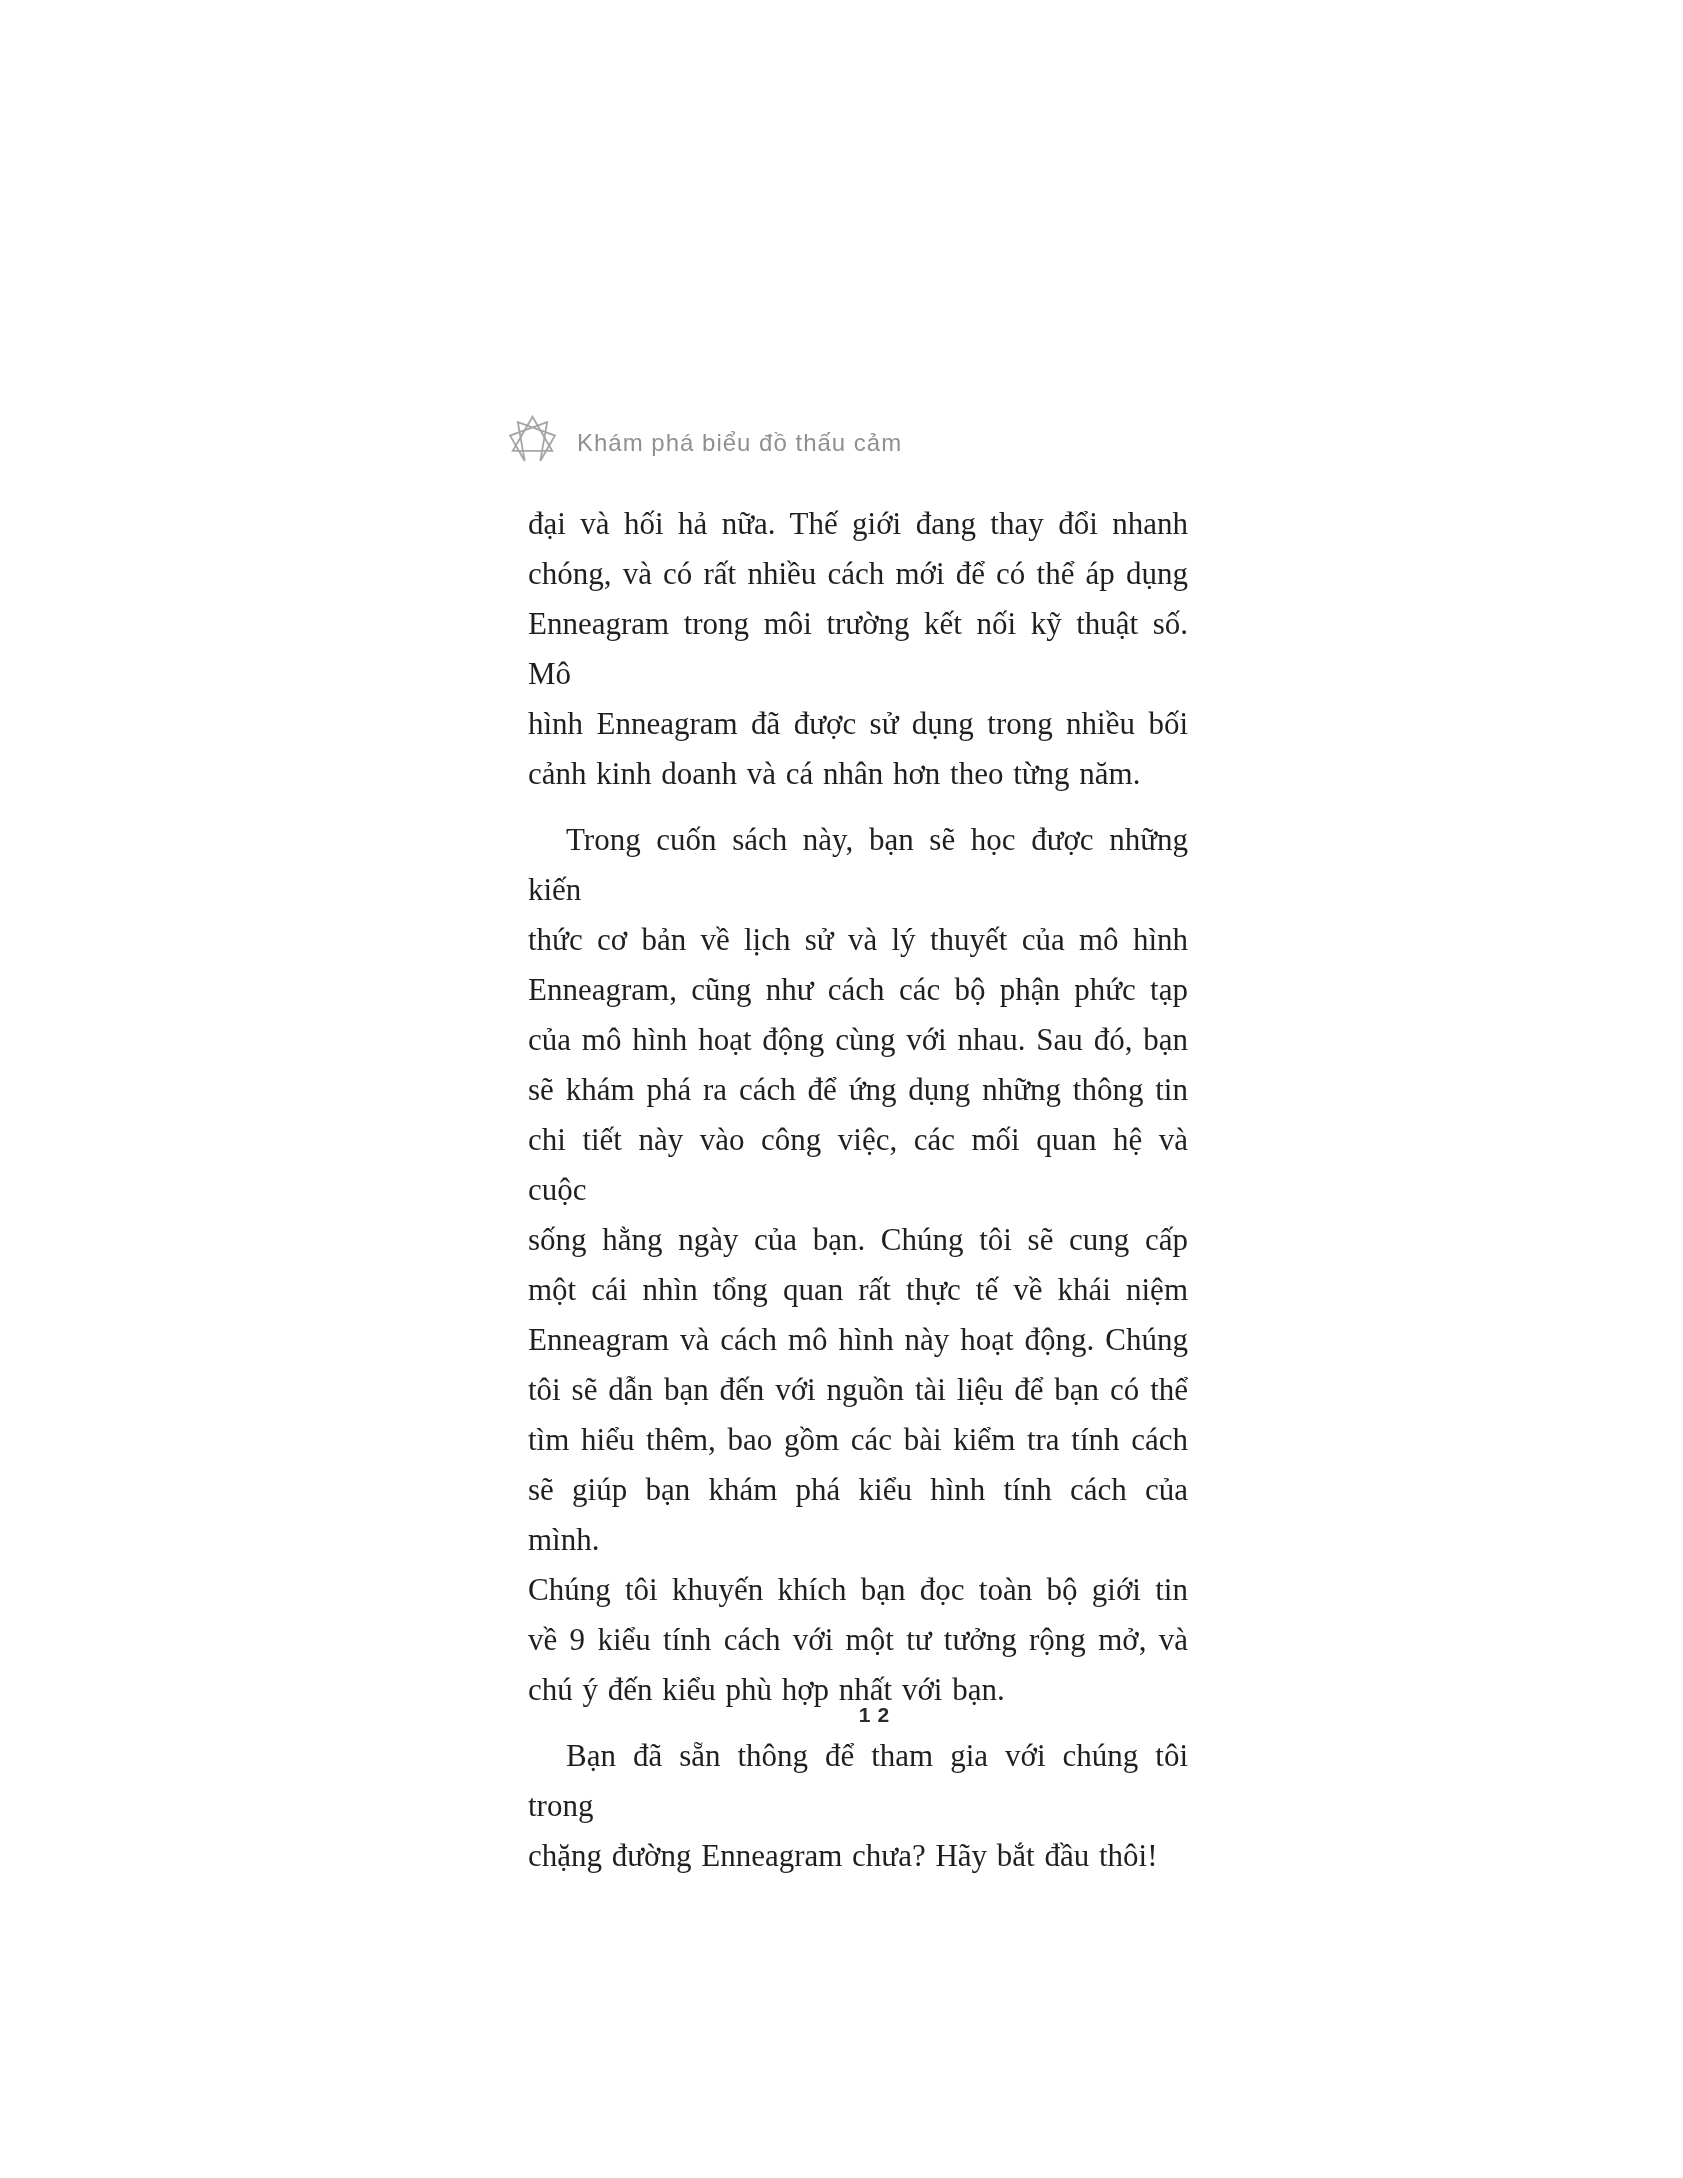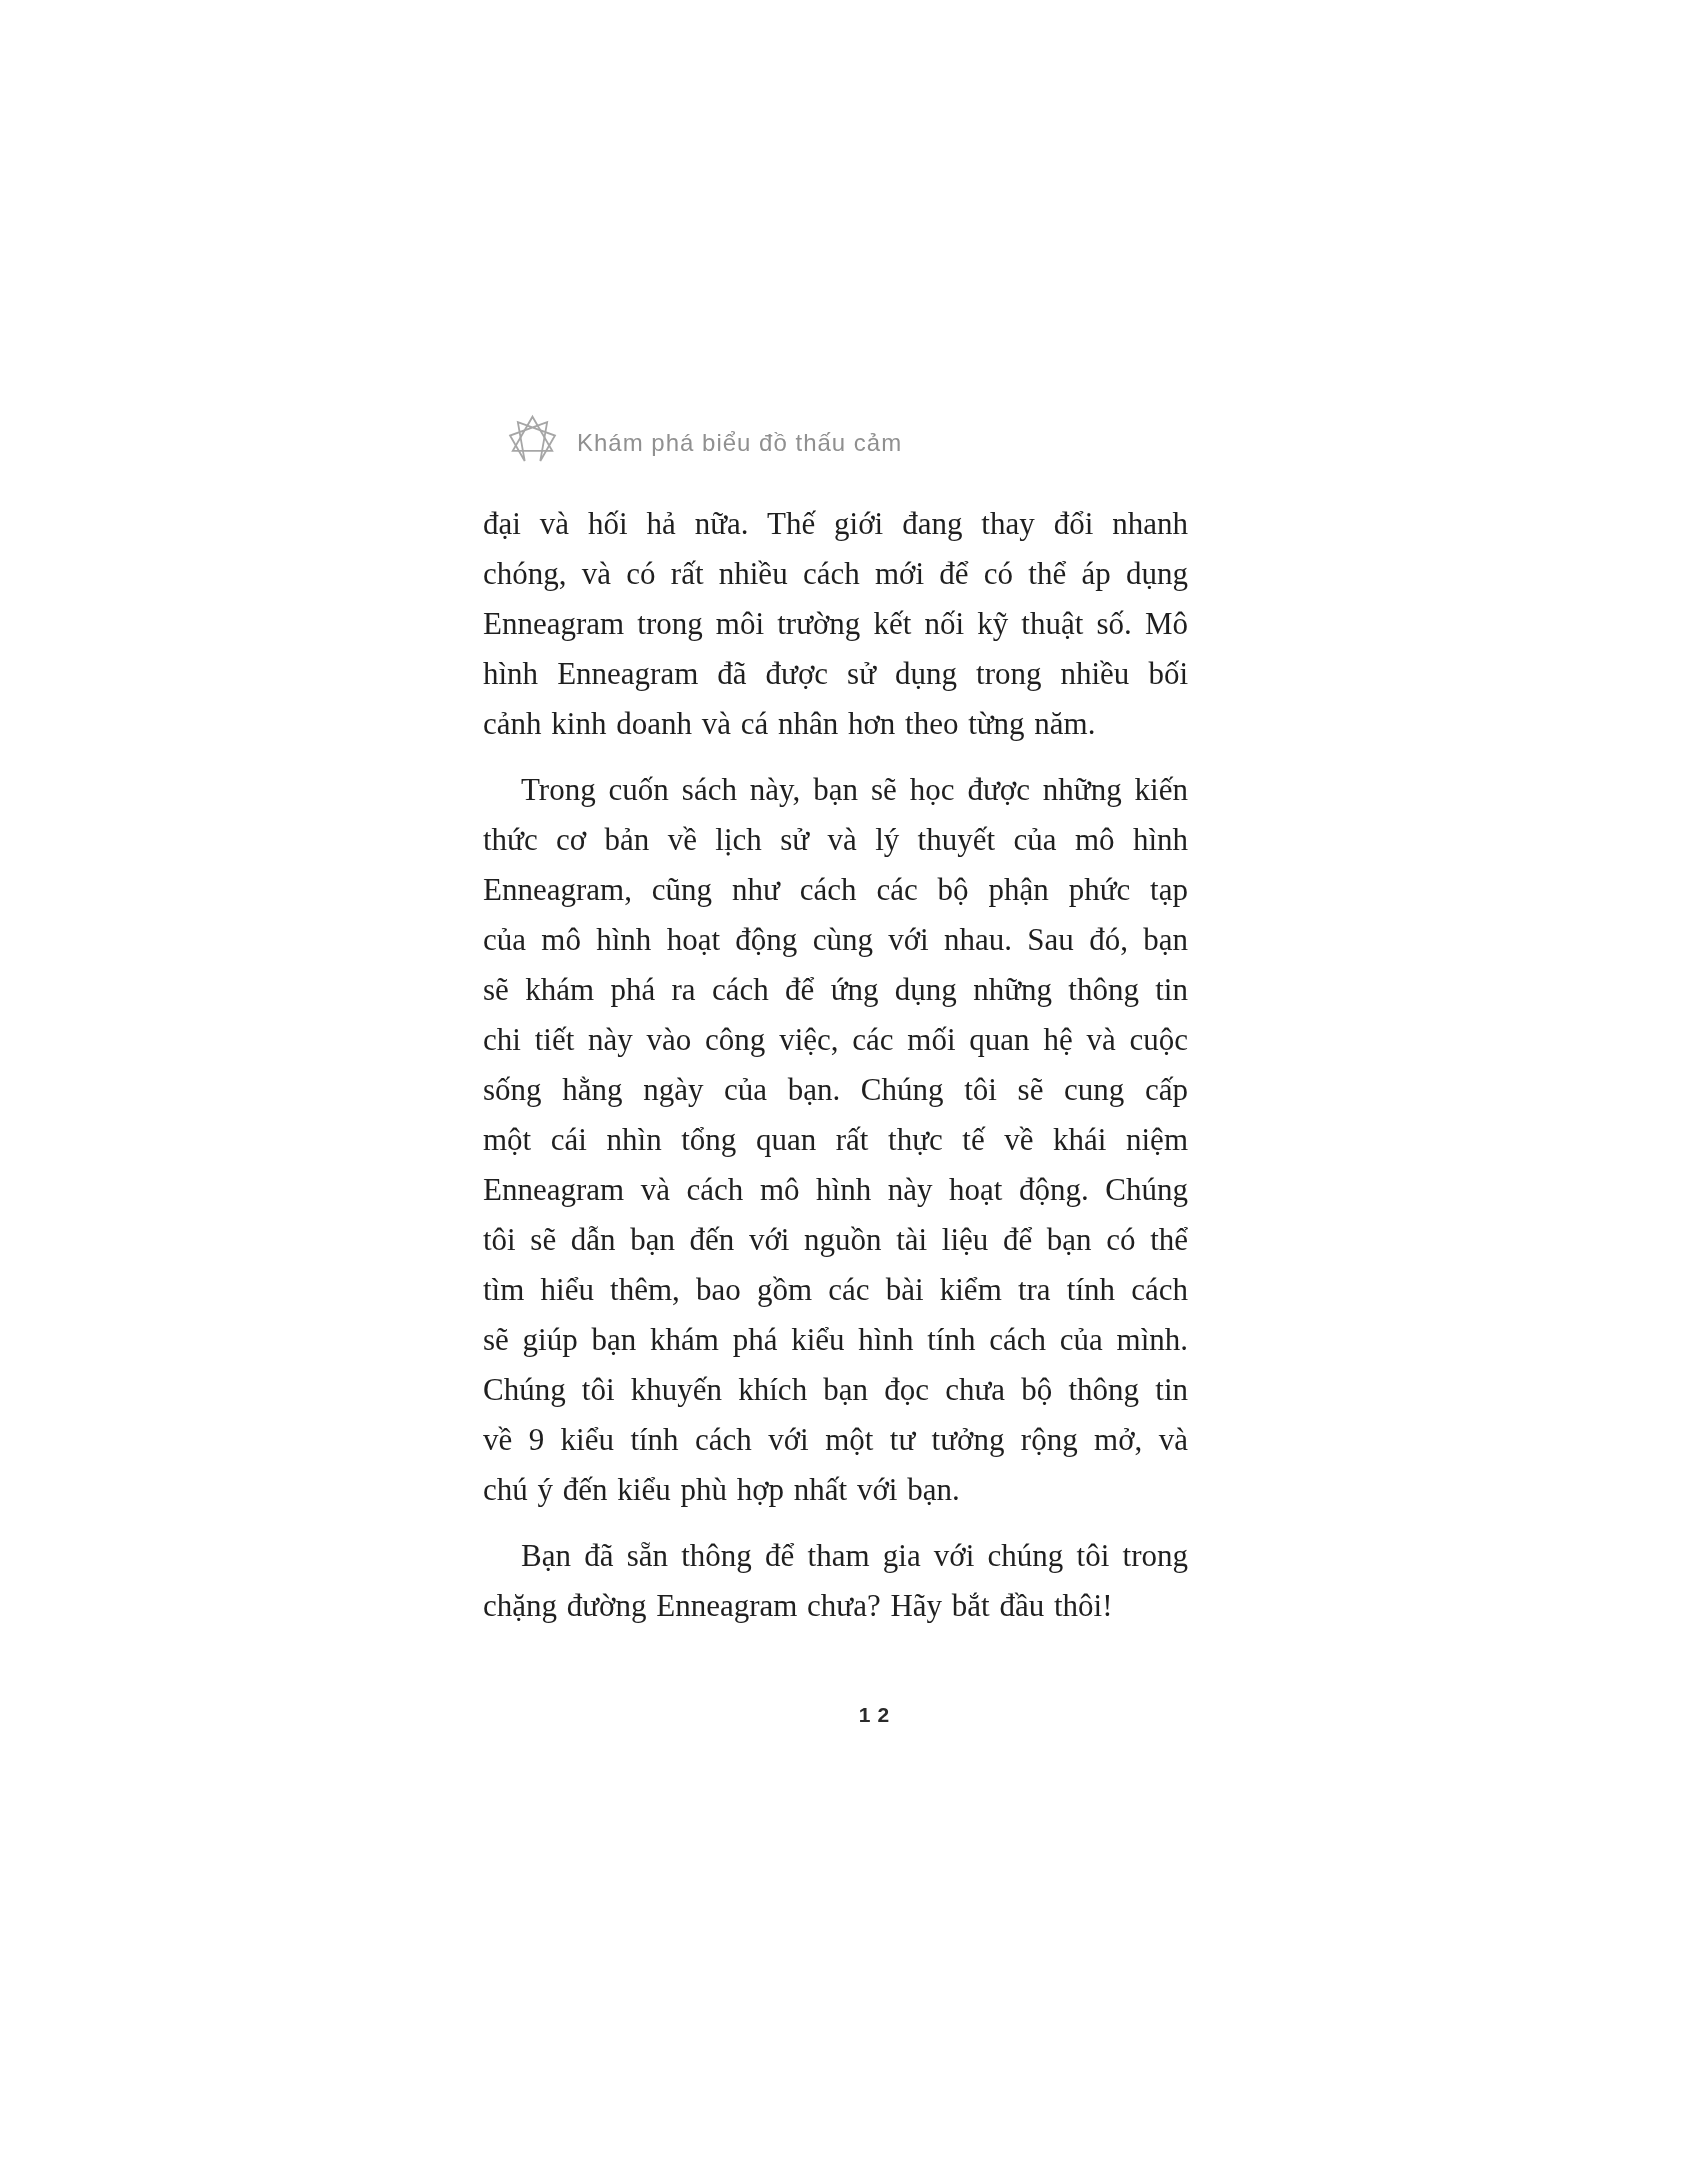--- a/index.html
+++ b/index.html
@@ -51,20 +51,21 @@
     line-height: 50px;
     color: #1f1f1f;
   }
   .paragraph + .paragraph {
     margin-top: 16px;
   }
   .line {
     text-align: justify;
     text-align-last: justify;
     word-spacing: 2px;
+    margin-left: 45px;
   }
   .line.para-end {
     text-align-last: left;
   }
   .line.indent {
     text-indent: 38px;
   }
   .page-number {
     position: absolute;
     left: 0;
@@ -110,21 +111,21 @@
         <div class="line">Enneagram, cũng như cách các bộ phận phức tạp</div>
         <div class="line">của mô hình hoạt động cùng với nhau. Sau đó, bạn</div>
         <div class="line">sẽ khám phá ra cách để ứng dụng những thông tin</div>
         <div class="line">chi tiết này vào công việc, các mối quan hệ và cuộc</div>
         <div class="line">sống hằng ngày của bạn. Chúng tôi sẽ cung cấp</div>
         <div class="line">một cái nhìn tổng quan rất thực tế về khái niệm</div>
         <div class="line">Enneagram và cách mô hình này hoạt động. Chúng</div>
         <div class="line">tôi sẽ dẫn bạn đến với nguồn tài liệu để bạn có thể</div>
         <div class="line">tìm hiểu thêm, bao gồm các bài kiểm tra tính cách</div>
         <div class="line">sẽ giúp bạn khám phá kiểu hình tính cách của mình.</div>
-        <div class="line">Chúng tôi khuyến khích bạn đọc chưa bộ thông tin</div>
+        <div class="line">Chúng tôi khuyến khích bạn đọc toàn bộ giới tin</div>
         <div class="line">về 9 kiểu tính cách với một tư tưởng rộng mở, và</div>
         <div class="line para-end">chú ý đến kiểu phù hợp nhất với bạn.</div>
       </div>
       <div class="paragraph">
         <div class="line indent">Bạn đã sẵn thông để tham gia với chúng tôi trong</div>
         <div class="line para-end">chặng đường Enneagram chưa? Hãy bắt đầu thôi!</div>
       </div>
     </main>
 
   <div class="page-number">12</div>

